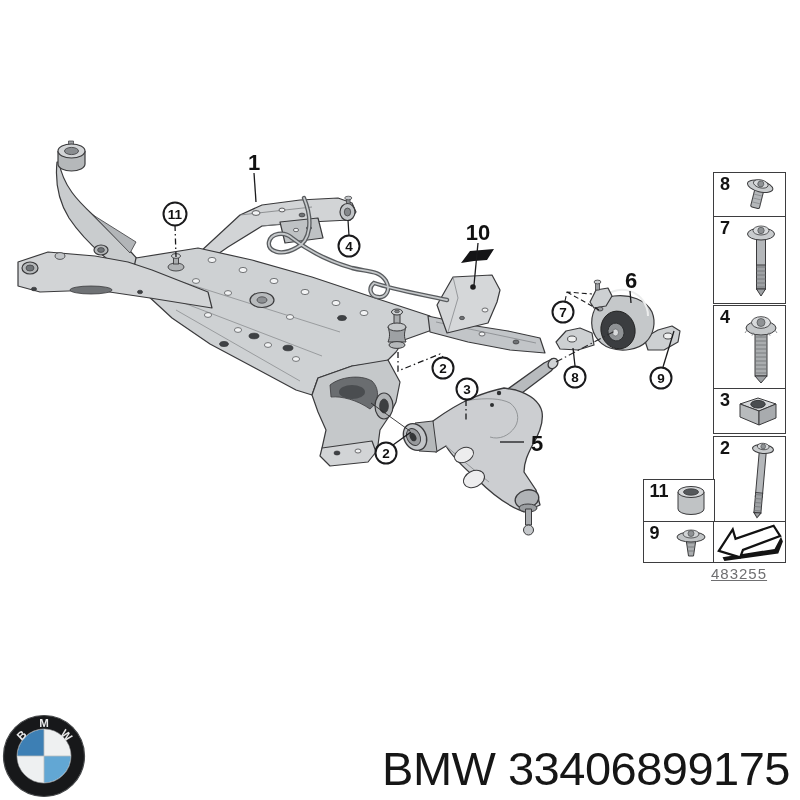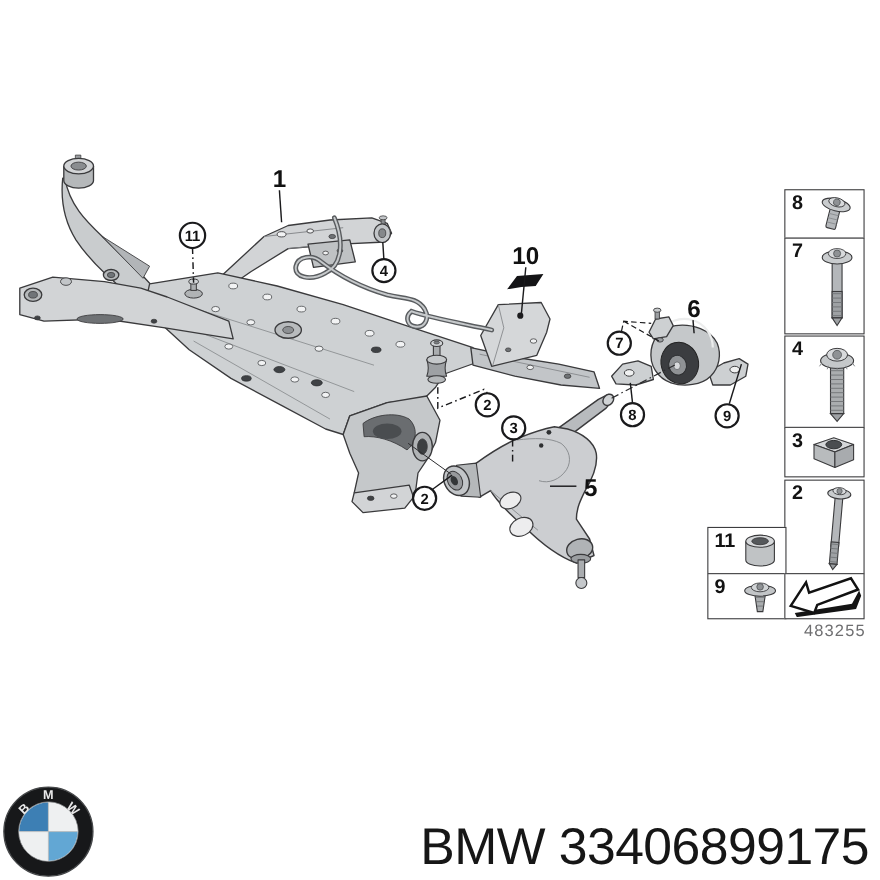--- a/index.html
+++ b/index.html
@@ -5,23 +5,23 @@
   html,body{margin:0;padding:0;background:#ffffff;}
   .canvas{position:relative;width:800px;height:800px;background:#ffffff;overflow:hidden;
           font-family:"Liberation Sans", sans-serif;}
   svg{display:block;}
   .mainsvg{position:absolute;left:0;top:0;}
   
   .cell{position:absolute;background:#fff;border:1.6px solid #3d3d3f;box-sizing:border-box;}
   .cellnum{position:absolute;top:1px;left:6px;font-size:18px;font-weight:bold;color:#131313;
            font-family:"Liberation Sans", sans-serif;}
   .cellart{position:absolute;left:0;top:0;}
-  .refnum{position:absolute;left:711px;top:565px;width:76px;text-align:right;
+  .refnum{position:absolute;left:711px;top:565px;width:76px;text-align:left;
           font-size:15px;color:#6f6f71;letter-spacing:1px;
-          font-family:"Liberation Sans", sans-serif;}
+          font-family:"Liberation Sans", sans-serif;text-decoration:underline;}
   
   .partnumber{position:absolute;top:741px;left:380px;width:410px;text-align:right;
               font-size:47px;font-weight:400;letter-spacing:-0.5px;color:#161616;
               font-family:"Liberation Sans", sans-serif;white-space:nowrap;}
   .logo{position:absolute;left:2px;top:714px;}
   
   text.co{font-family:"Liberation Sans",sans-serif;font-size:13.5px;font-weight:bold;fill:#111;
           text-anchor:middle;}
   text.cp{font-family:"Liberation Sans",sans-serif;font-size:22px;font-weight:bold;fill:#111;
           text-anchor:middle;}

